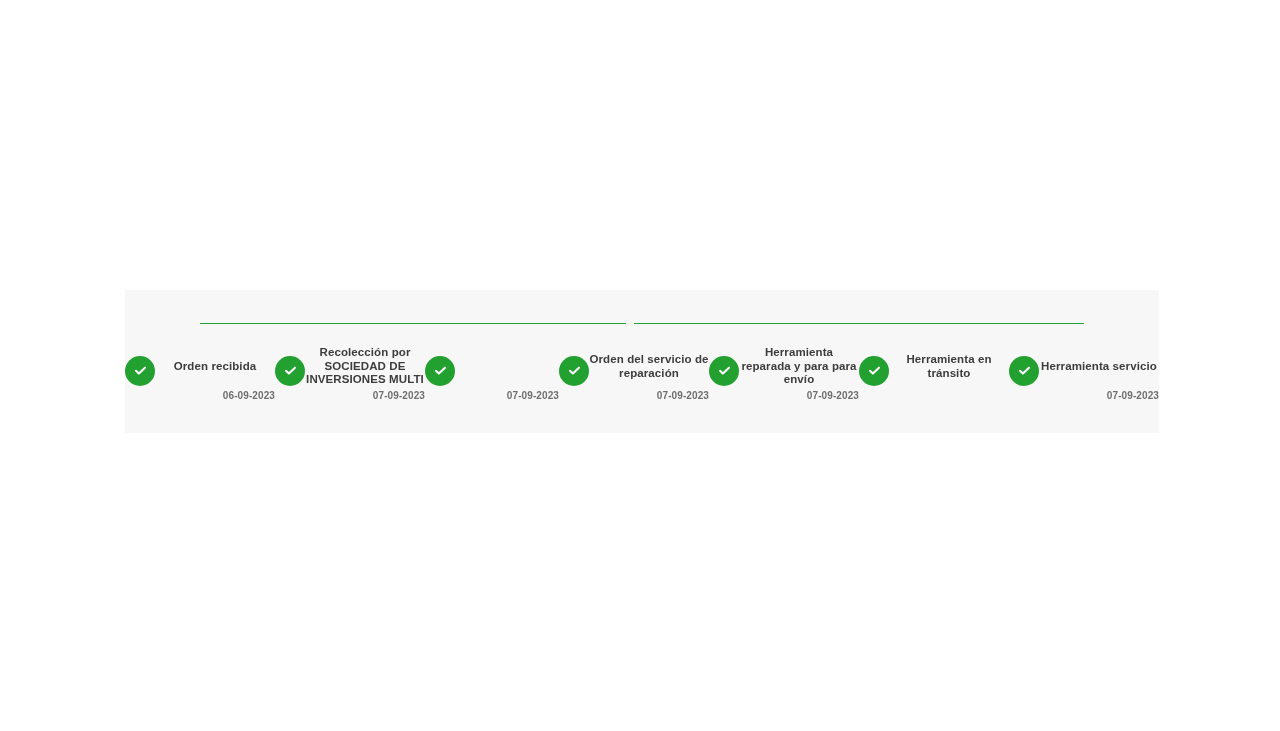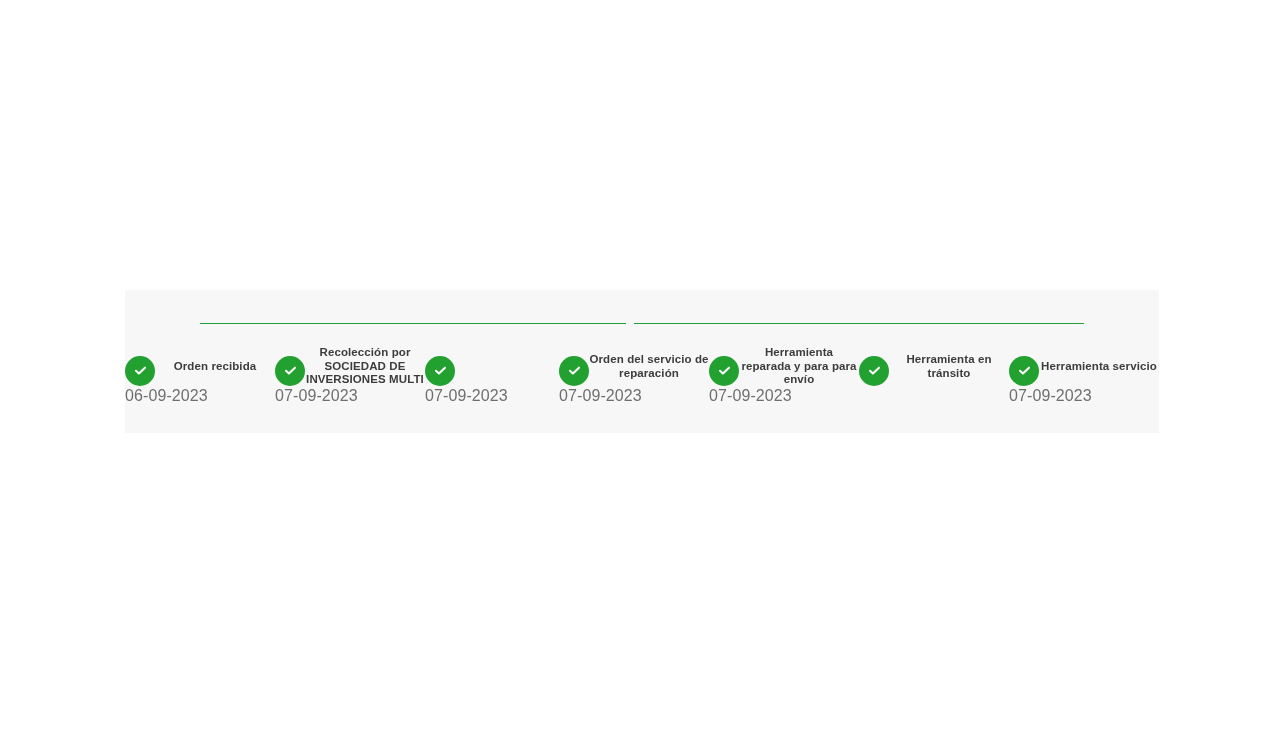--- a/index.html
+++ b/index.html
@@ -98,24 +98,24 @@
     font-weight: bold;
     color: #3d3d3d;
     letter-spacing: 0.1px;
   }
 
   .step-date-slot {
     position: absolute;
     top: 99px;
     left: 0;
     width: 100%;
-    text-align: left;
-    font-size: 16px;
+    text-align: right;
+    font-size: 10px;
     line-height: 14px;
-    font-weight: normal;
+    font-weight: bold;
     color: #6f6f6f;
     letter-spacing: 0.1px;
   }
   .step-date-slot:empty {
     display: none;
   }
 </style>
 </head>
 <body>
 

